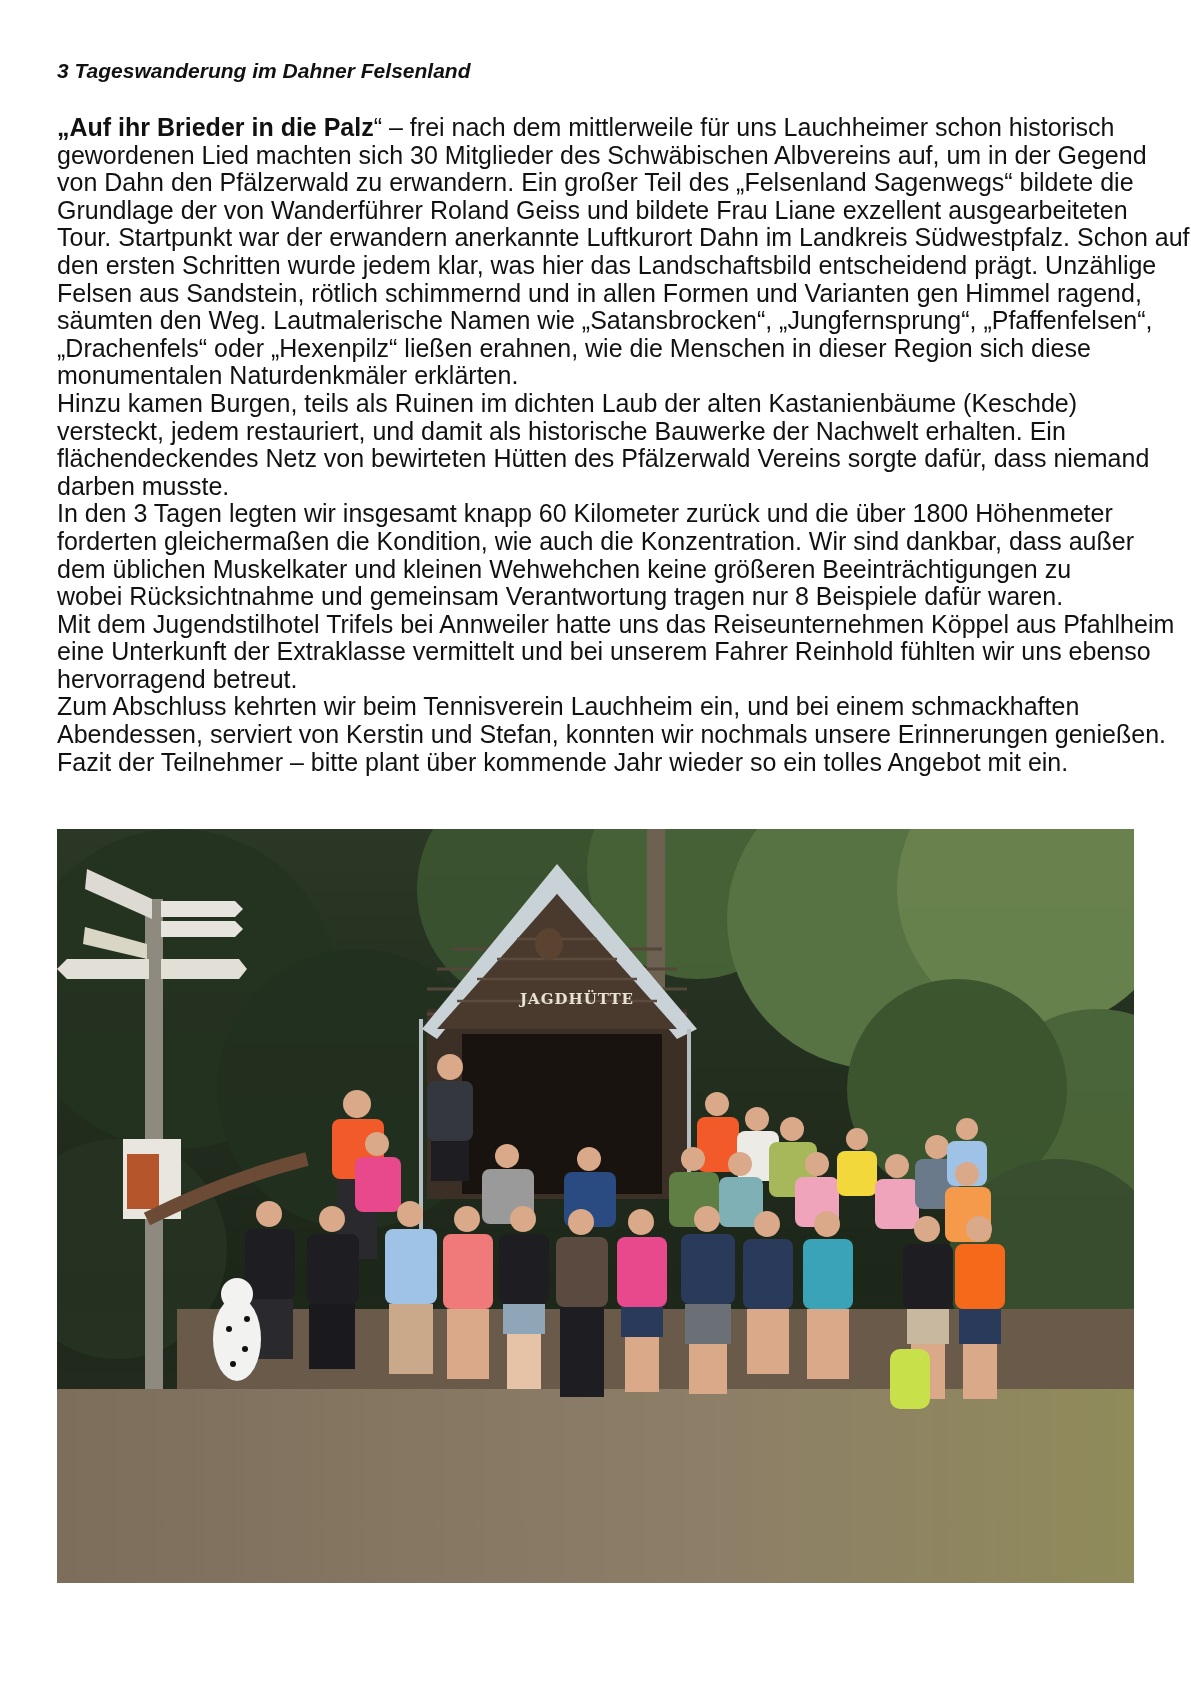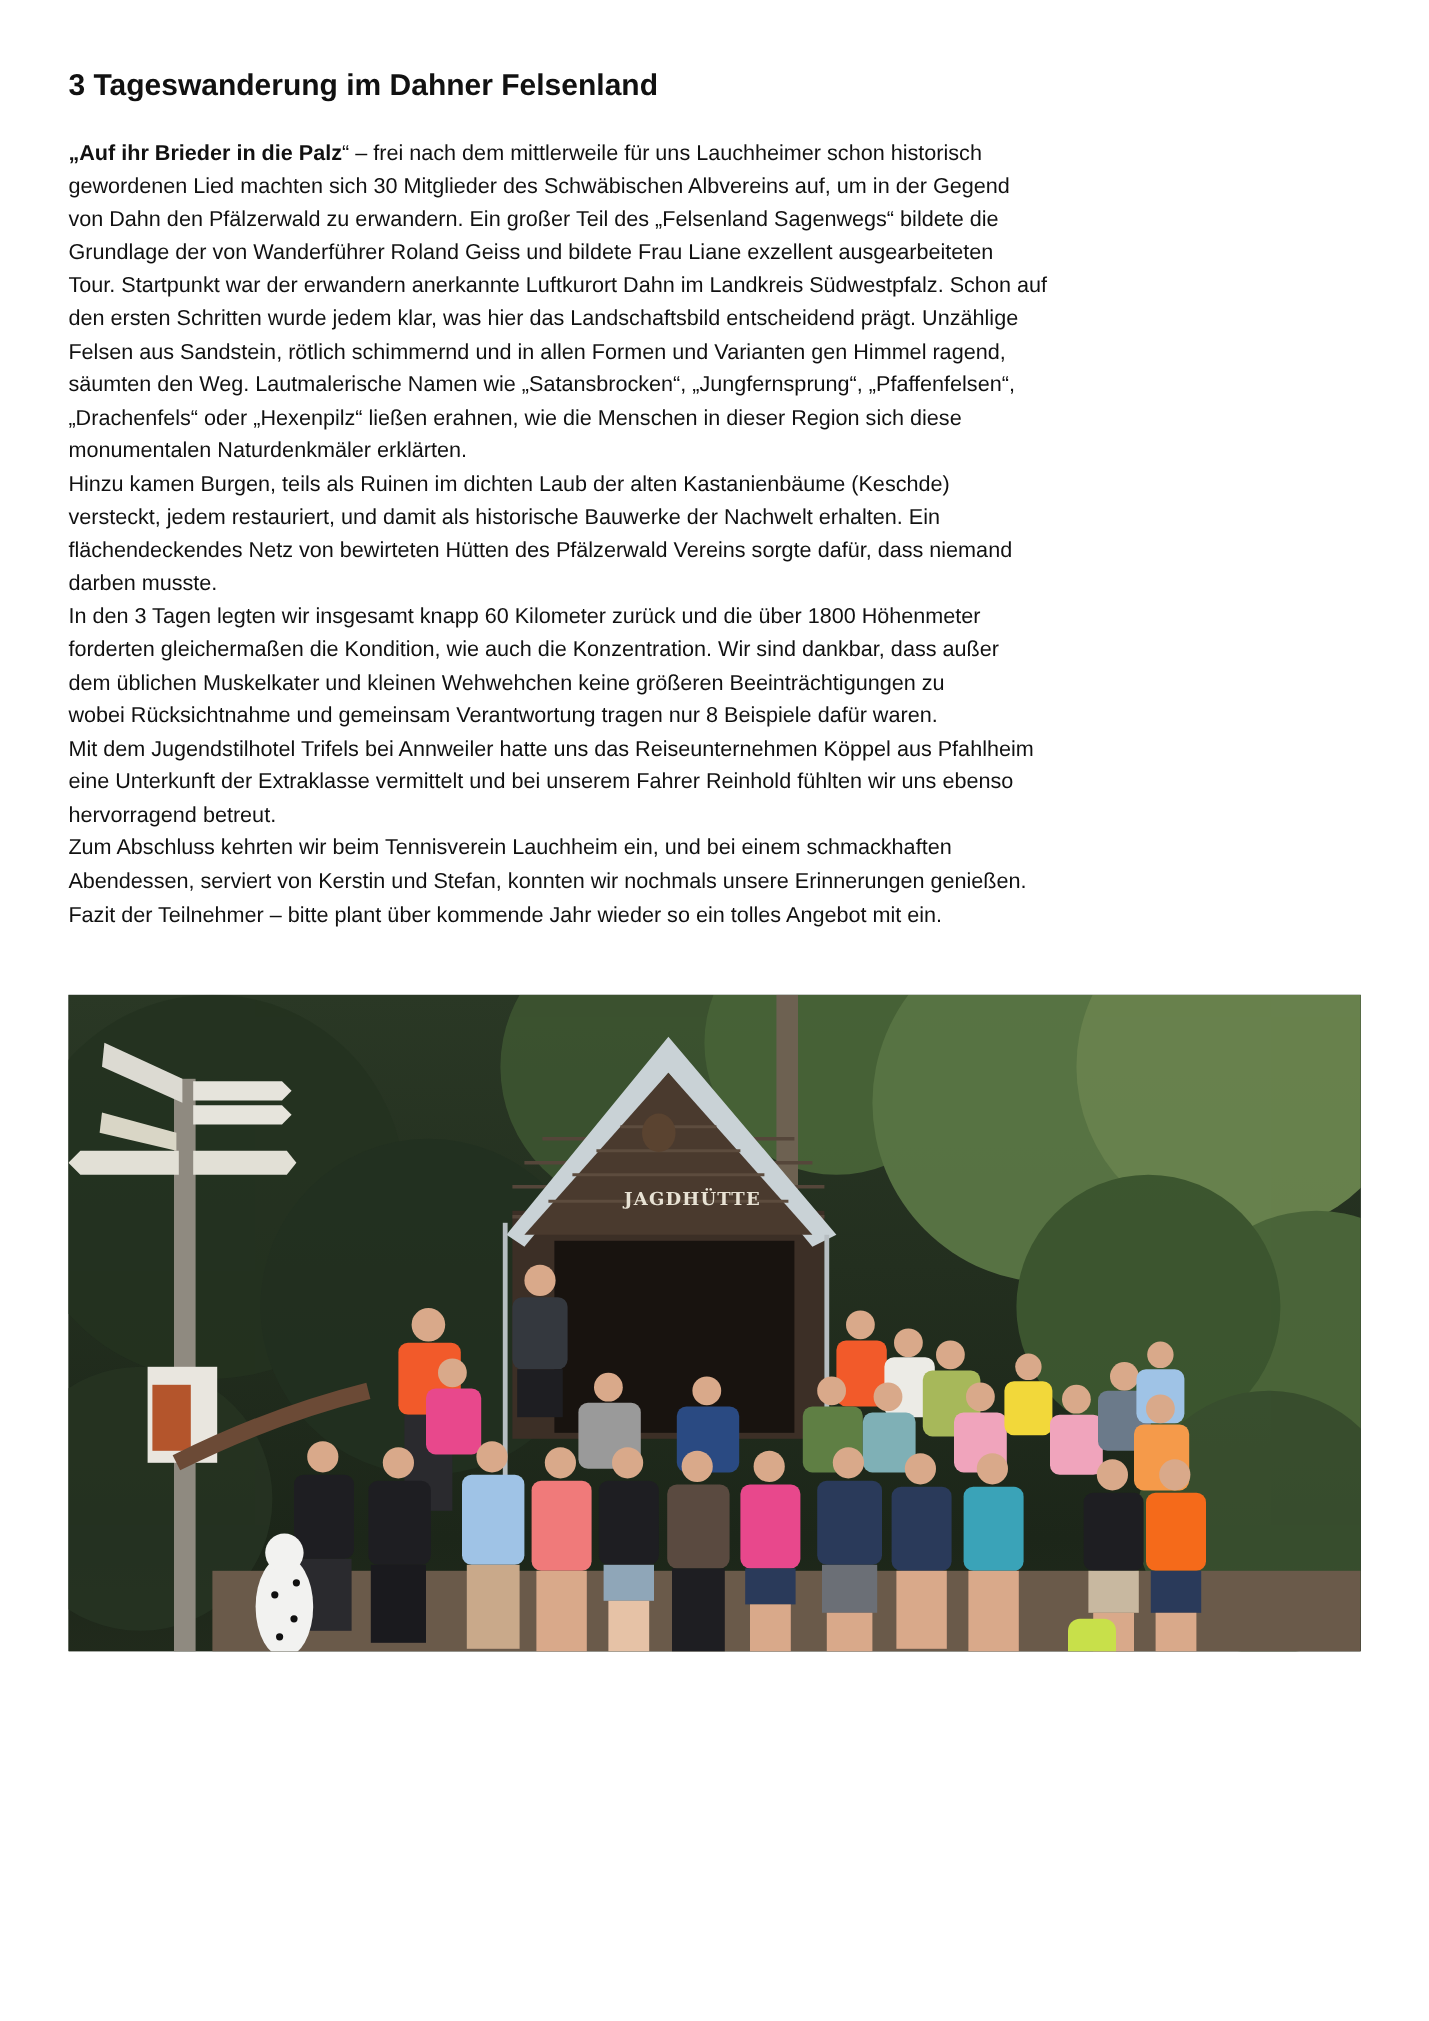--- a/index.html
+++ b/index.html
@@ -3,30 +3,30 @@
   <meta charset="utf-8">
   <style>
     html, body { margin: 0; padding: 0; background: #ffffff; }
     body {
       width: 1191px; height: 1684px; position: relative; overflow: hidden;
       font-family: "Liberation Sans", sans-serif; color: #111111;
     }
     .page { position: absolute; left: 57px; top: 0; width: 1080px; }
     .title {
       position: absolute; top: 58px; left: 0;
-      font-size: 25px; font-weight: bold; line-height: 26px; white-space: nowrap;
+      font-size: 21px; font-weight: bold; line-height: 26px; white-space: nowrap; font-style: italic;
     }
     .body-text {
       position: absolute; top: 114px; left: 0; width: 1080px;
-      font-size: 18px; line-height: 27.6px;
+      font-size: 25px; line-height: 27.6px;
     }
     .body-text .line { display: block; white-space: nowrap; }
     .body-text b { font-weight: bold; }
     .photo {
-      position: absolute; left: 57px; top: 829px; width: 1077px; height: 547px;
+      position: absolute; left: 57px; top: 829px; width: 1077px; height: 754px;
       overflow: hidden; background: #1f2a1c;
     }
     .photo svg { display: block; }
     .hut-sign-text {
       font-family: "DejaVu Serif", serif; font-weight: bold; font-size: 15px;
       fill: #e8e2d4; letter-spacing: 1px;
     }
   </style>
 </head>
 <body>

